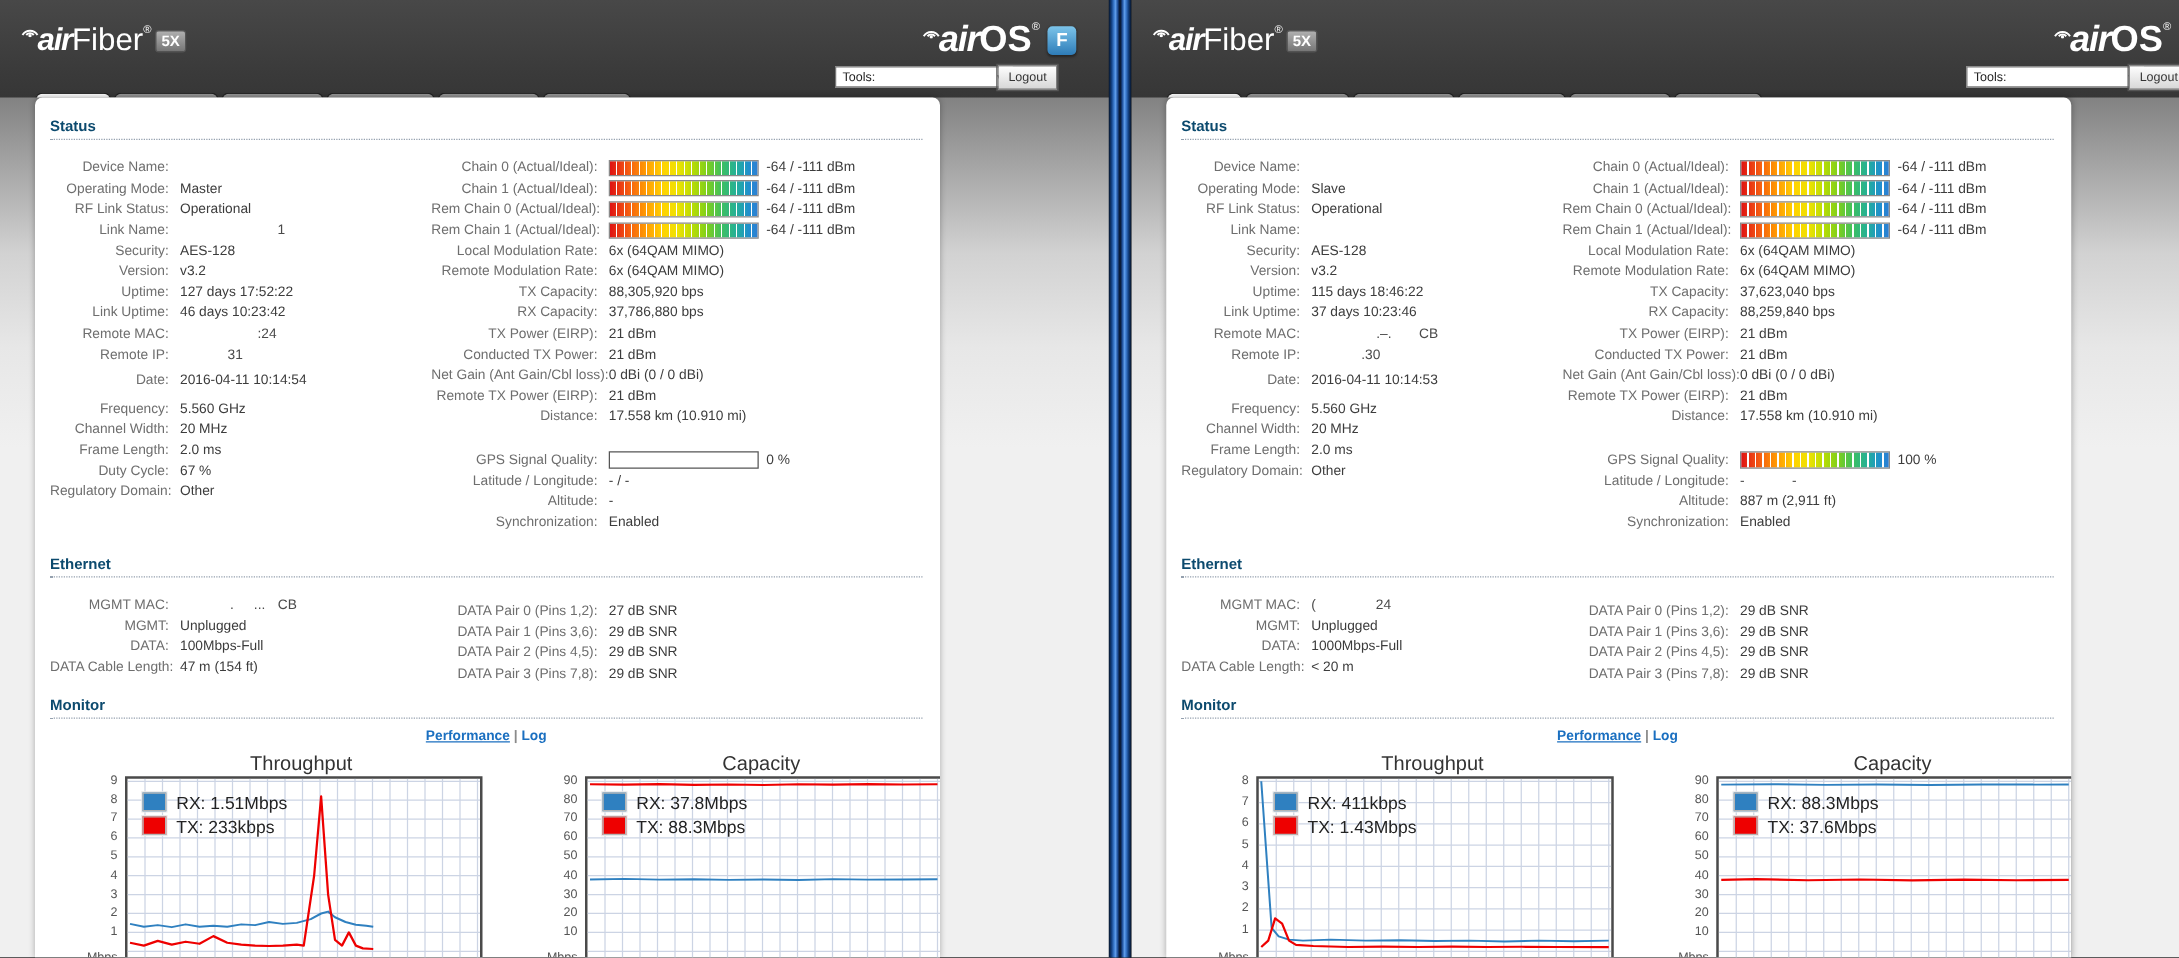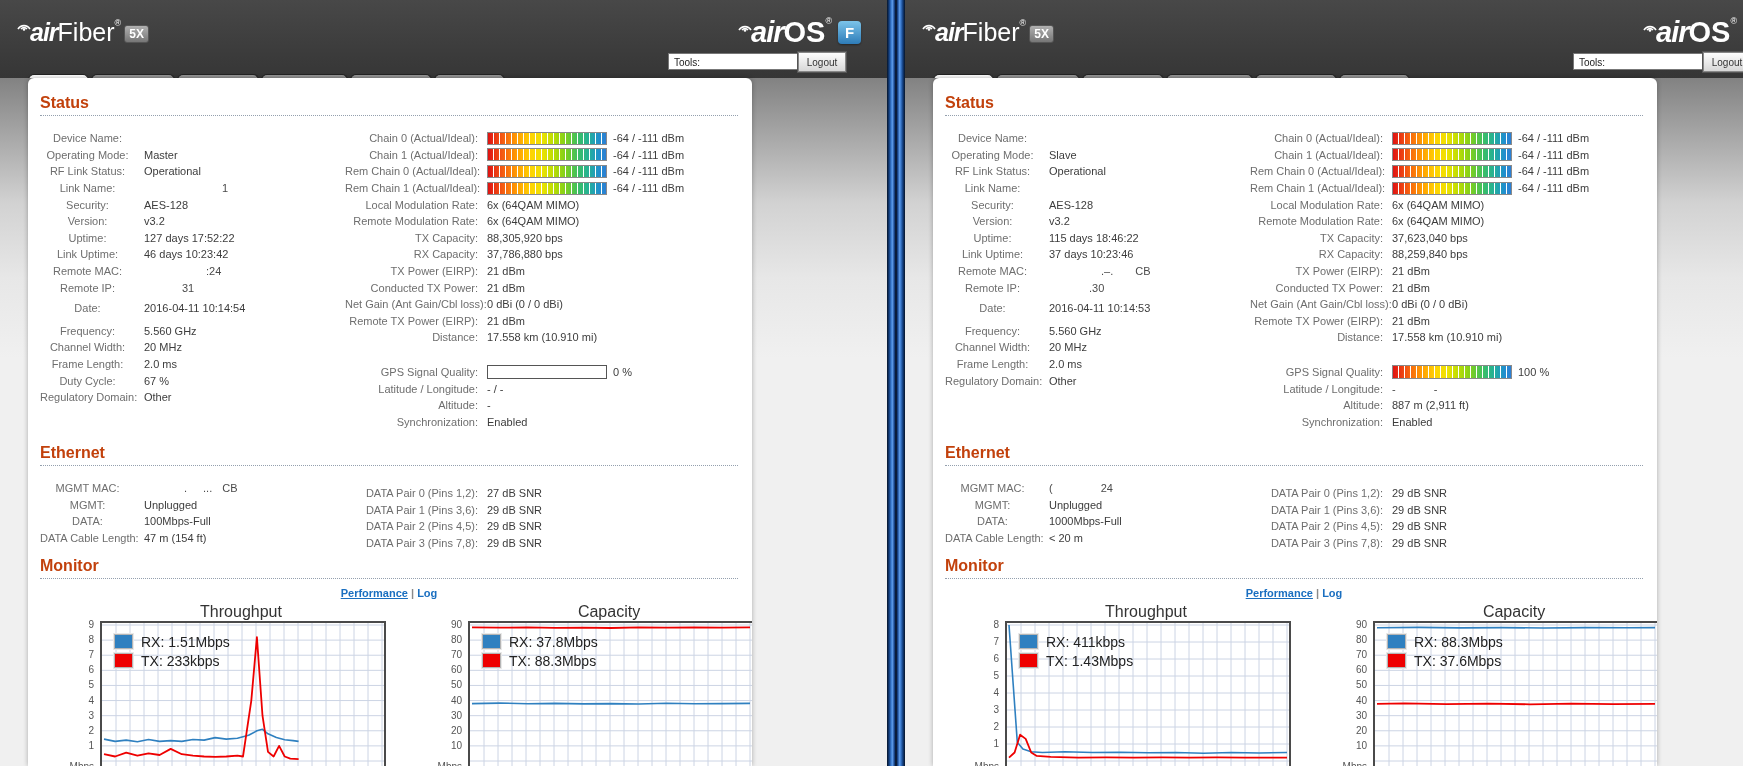--- a/index.html
+++ b/index.html
@@ -36,27 +36,27 @@
   .tab.active{background:linear-gradient(#ffffff,#ececec 55%,#d9d9d9);color:#333;text-shadow:none;padding:0 16px;}
   .tools{position:absolute;left:645px;top:53px;width:142px;height:17px;background:#fff;border:1px solid #777;
     font-size:10px;color:#222;line-height:17px;padding-left:5px;box-sizing:border-box;cursor:pointer;margin-left:23px;}
   .tools .caret{float:right;margin-right:5px;font-size:8px;color:#333;}
   .logout{position:absolute;left:798px;top:52px;width:48px;height:20px;
     background:linear-gradient(#fefefe,#d7d7d7);border:1px solid #888;outline:1px solid #555;
     font-size:10px;color:#333;font-family:inherit;cursor:pointer;}
   
   .sec{position:absolute;left:12px;right:14px;}
   .sec-status{top:16px;} .sec-eth{top:366px;} .sec-mon{top:479px;}
-  .sec-title{font-size:16px;font-weight:bold;color:#c2410c;padding-bottom:3px;border-bottom:1px dotted #94a0ae;}
+  .sec-title{font-size:12px;font-weight:bold;color:#0c4a6e;padding-bottom:3px;border-bottom:1px dotted #94a0ae;}
   .cols{display:flex;margin-top:14px;}
   .colL{width:305px;} .colR{flex:1;}
   .cols-eth .colR{padding-top:5px;}
   .row{display:flex;align-items:center;height:16.6px;font-size:11px;white-space:nowrap;}
   .lbl{text-align:right;color:#6e6e6e;padding-right:9px;box-sizing:border-box;flex-shrink:0;}
-  .colL .lbl{width:104px;text-align:center;} .colR .lbl{width:142px;}
+  .colL .lbl{width:104px;} .colR .lbl{width:142px;}
   .val{color:#3c3c3c;display:flex;align-items:center;}
   .frag{color:#4a4a4a;}
   .sigbar{width:118px;height:11px;border:1px solid #8a8a8a;margin-right:6px;
     background-image:repeating-linear-gradient(90deg,rgba(255,255,255,0) 0 5px,#fff 5px 6px),
     linear-gradient(90deg,#df1212 0%,#f45912 12%,#ff9a02 24%,#ffd302 36%,#eee202 46%,#b8dc04 56%,#7ecf1d 66%,#3dbf62 76%,#23af9b 86%,#2090cd 94%,#2d7fd4 100%);}
   .gpsbar{width:118px;height:12px;border:1px solid #555;margin-right:6px;background:#fff;}
   .gpsbar.full{border-color:#8a8a8a;
     background-image:repeating-linear-gradient(90deg,rgba(255,255,255,0) 0 5px,#fff 5px 6px),
     linear-gradient(90deg,#df1212 0%,#f45912 12%,#ff9a02 24%,#ffd302 36%,#eee202 46%,#b8dc04 56%,#7ecf1d 66%,#3dbf62 76%,#23af9b 86%,#2090cd 94%,#2d7fd4 100%);}
   

